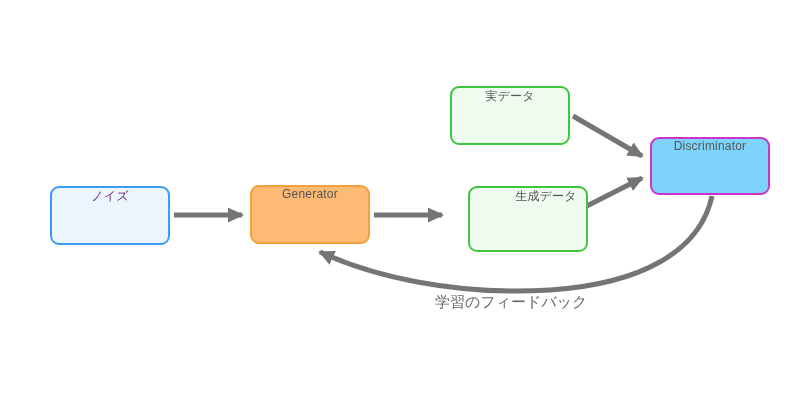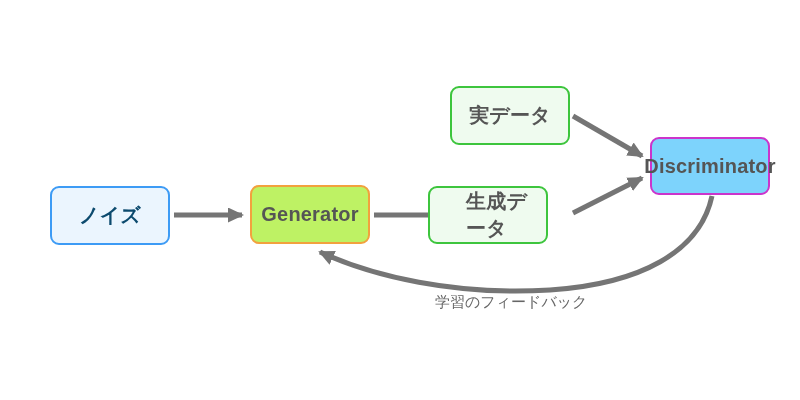--- a/index.html
+++ b/index.html
@@ -16,33 +16,33 @@
     background: #ffffff;
   }
   .edges {
     position: absolute;
     left: 0; top: 0;
     width: 800px; height: 400px;
   }
   .node {
     position: absolute;
     display: flex;
-    align-items: center;
+    align-items: flex-start;
     justify-content: center;
     border: 2.5px solid #999;
     border-radius: 9px;
-    font-size: 20px;
-    font-weight: 700;
+    font-size: 12px;
+    font-weight: 400;
     color: #555555;
     letter-spacing: 0.2px;
   }
   .node-noise        { left: 50px;  top: 186px; width: 120px; height: 59px; }
   .node-generator    { left: 250px; top: 185px; width: 120px; height: 59px; }
   .node-real-data    { left: 450px; top: 86px;  width: 120px; height: 59px; }
-  .node-generated    { left: 428px; top: 186px; width: 120px; height: 58px; padding-left: 36px; }
+  .node-generated    { left: 468px; top: 186px; width: 120px; height: 66px; padding-left: 36px; }
   .node-discriminator{ left: 650px; top: 137px; width: 120px; height: 58px; }
   .edge-label {
     position: absolute;
     left: 435px;
     top: 293px;
     width: 150px;
     text-align: center;
     font-size: 15px;
     font-weight: 400;
     color: #666666;
@@ -65,25 +65,25 @@
 
     <line x1="374" y1="215" x2="442" y2="215" class="edge-stroke" stroke="#757575" stroke-width="5" marker-end="url(#arrowhead)"></line>
 
     <line x1="573" y1="116" x2="642" y2="156" class="edge-stroke" stroke="#757575" stroke-width="5" marker-end="url(#arrowhead)"></line>
 
     <line x1="573" y1="213" x2="642" y2="178" class="edge-stroke" stroke="#757575" stroke-width="5" marker-end="url(#arrowhead)"></line>
 
     <path d="M 712,196 C 700,252 640,284 550,290 C 455,296 372,276 320,252" fill="none" class="edge-stroke" stroke="#757575" stroke-width="5" marker-end="url(#arrowhead)"></path>
   </svg>
 
-  <div class="node node-noise" style="border-color: rgb(61, 155, 245); background: rgb(235, 245, 254); color: #0c4a6e;">
+  <div class="node node-noise" style="border-color: rgb(61, 155, 245); background: rgb(235, 245, 254); color: #701a75;">
     <span>ノイズ</span>
   </div>
 
-  <div class="node node-generator" style="border-color: rgb(242, 161, 62); background: #bef264; color: rgb(85, 85, 85);">
+  <div class="node node-generator" style="border-color: rgb(242, 161, 62); background: #fdba74; color: rgb(85, 85, 85);">
     <span>Generator</span>
   </div>
 
   <div class="node node-real-data" style="border-color: rgb(61, 197, 61); background: rgb(239, 251, 239); color: rgb(85, 85, 85);">
     <span>実データ</span>
   </div>
 
   <div class="node node-generated" style="border-color: rgb(61, 197, 61); background: rgb(239, 251, 239); color: rgb(85, 85, 85);">
     <span>生成データ</span>
   </div>

